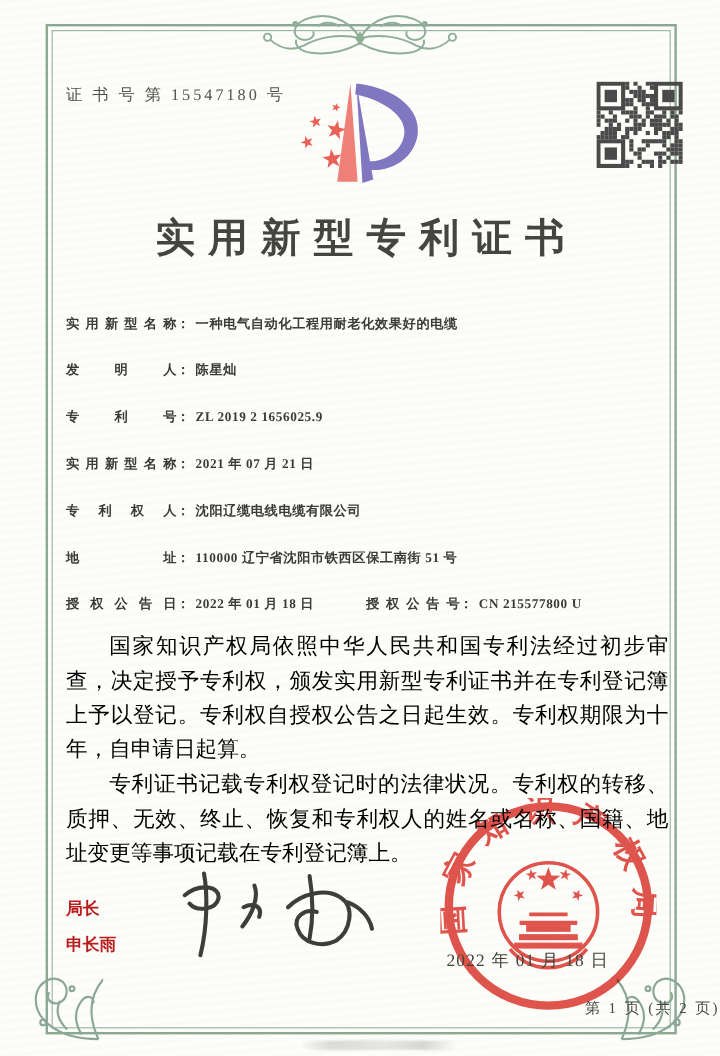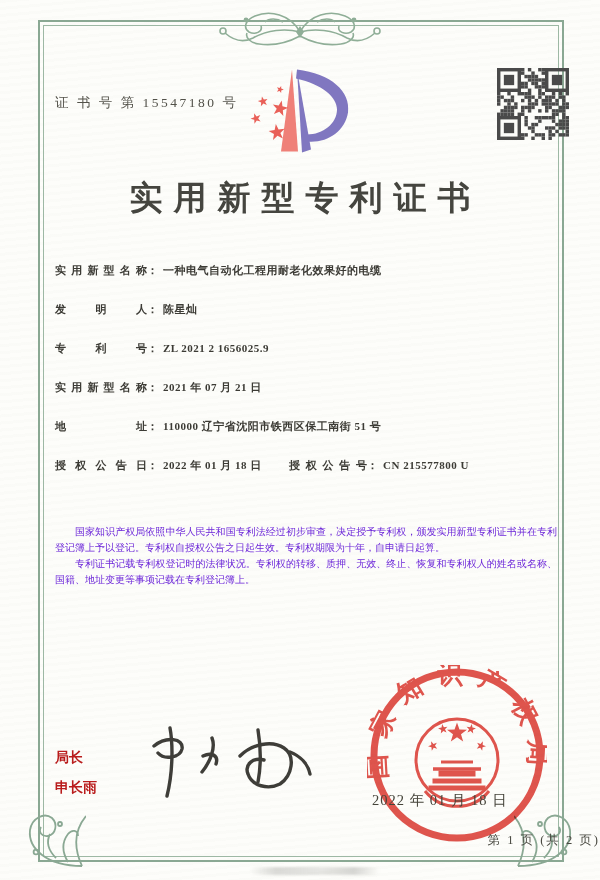--- a/index.html
+++ b/index.html
@@ -3,34 +3,34 @@
 <meta charset="utf-8">
 <style>
   html,body{margin:0;padding:0;background:#ffffff;}
   .page{position:relative;width:600px;height:880px;background:#fdfdfa;overflow:hidden;
         font-family:"Liberation Serif","DejaVu Serif",serif;color:#3c3b35;}
   .paper-texture{position:absolute;inset:0;
         background:repeating-linear-gradient(175deg,rgba(210,215,205,.06) 0 3px,rgba(255,255,255,0) 3px 7px);}
   .frame{position:absolute;left:38px;top:20px;width:522px;height:838px;
         border:2.5px solid #8aa893;}
   .frame-inner{position:absolute;inset:3px;border:1px solid #9db8a4;}
-  .cert-no{position:absolute;left:55px;top:70px;font-size:13.5px;letter-spacing:2.5px;color:#53524a;margin-top:24px;}
+  .cert-no{position:absolute;left:55px;top:70px;font-size:13.5px;letter-spacing:2.5px;color:#53524a;}
   .logo{position:absolute;left:235px;top:56px;width:140px;height:108px;}
   .qr{position:absolute;left:497px;top:68px;width:72px;height:72px;}
   .title{position:absolute;left:0;right:0;top:176px;text-align:center;
         font-size:33px;font-weight:700;letter-spacing:11px;color:#45453f;text-indent:11px;}
   .fields{position:absolute;left:55px;top:260px;right:40px;font-size:11px;font-weight:bold;}
   .frow{line-height:21px;margin-bottom:18px;white-space:nowrap;position:relative;}
   .flabel{display:inline-block;width:92px;text-align:justify;text-align-last:justify;vertical-align:top;}
   .fcolon{display:inline-block;vertical-align:top;}
   .fvalue{display:inline-block;margin-left:5px;letter-spacing:.5px;vertical-align:top;}
-  .fright{position:absolute;left:234px;top:0;}
+  .fright{position:absolute;left:250px;top:0;}
   .fright .flabel{width:78px;}
-  .paras{position:absolute;left:55px;top:524px;right:43px;font-size:10px;line-height:1.6;
-        color:#6d28d9;text-align:justify;}
+  .paras{position:absolute;left:55px;top:524px;right:43px;font-size:18px;line-height:1.6;
+        color:#000000;text-align:justify;}
   .paras p{margin:0;text-indent:2em;}
   .officer{position:absolute;left:55px;top:742px;font-family:"Liberation Sans","DejaVu Sans",sans-serif;
         font-weight:600;font-size:14px;line-height:30px;color:#b91c1c;}
   .signature{position:absolute;left:140px;top:722px;width:195px;height:88px;mix-blend-mode:multiply;}
   .seal{position:absolute;left:367px;top:665px;width:180px;height:180px;opacity:.92;mix-blend-mode:multiply;}
   .seal-date{position:absolute;left:372px;top:791px;font-size:14.5px;letter-spacing:1px;color:#45443a;z-index:5;}
   .footer{position:absolute;left:0;right:0;top:832px;text-align:right;font-size:12.5px;
         letter-spacing:2px;color:#4a4a42;}
   .ornament-top{position:absolute;left:205px;top:2px;width:190px;height:52px;}
   .ornament-bl{position:absolute;left:16px;top:800px;width:70px;height:70px;}
@@ -278,24 +278,27 @@
   <div class="title">实用新型专利证书</div>
 
   <div class="fields">
     <div class="frow">
       <span class="flabel">实用新型名称</span><span class="fcolon">：</span><span class="fvalue">一种电气自动化工程用耐老化效果好的电缆</span>
     </div>
     <div class="frow">
       <span class="flabel">发明人</span><span class="fcolon">：</span><span class="fvalue">陈星灿</span>
     </div>
     <div class="frow">
-      <span class="flabel">专利号</span><span class="fcolon">：</span><span class="fvalue">ZL 2021 2 1656025.9</span>
+      <span class="flabel">专利号</span><span class="fcolon">：</span><span class="fvalue">ZL 2019 2 1656025.9</span>
     </div>
     <div class="frow">
       <span class="flabel">实用新型名称</span><span class="fcolon">：</span><span class="fvalue">2021 年 07 月 21 日</span>
+    </div>
+    <div class="frow">
+      <span class="flabel">专利权人</span><span class="fcolon">：</span><span class="fvalue">沈阳辽缆电线电缆有限公司</span>
     </div>
     <div class="frow">
       <span class="flabel">地址</span><span class="fcolon">：</span><span class="fvalue">110000  辽宁省沈阳市铁西区保工南街 51 号</span>
     </div>
     <div class="frow">
       <span class="flabel">授权公告日</span><span class="fcolon">：</span><span class="fvalue">2022 年 01 月 18 日</span>
       <span class="fright">
         <span class="flabel">授权公告号</span><span class="fcolon">：</span><span class="fvalue">CN 215577800 U</span>
       </span>
     </div>

